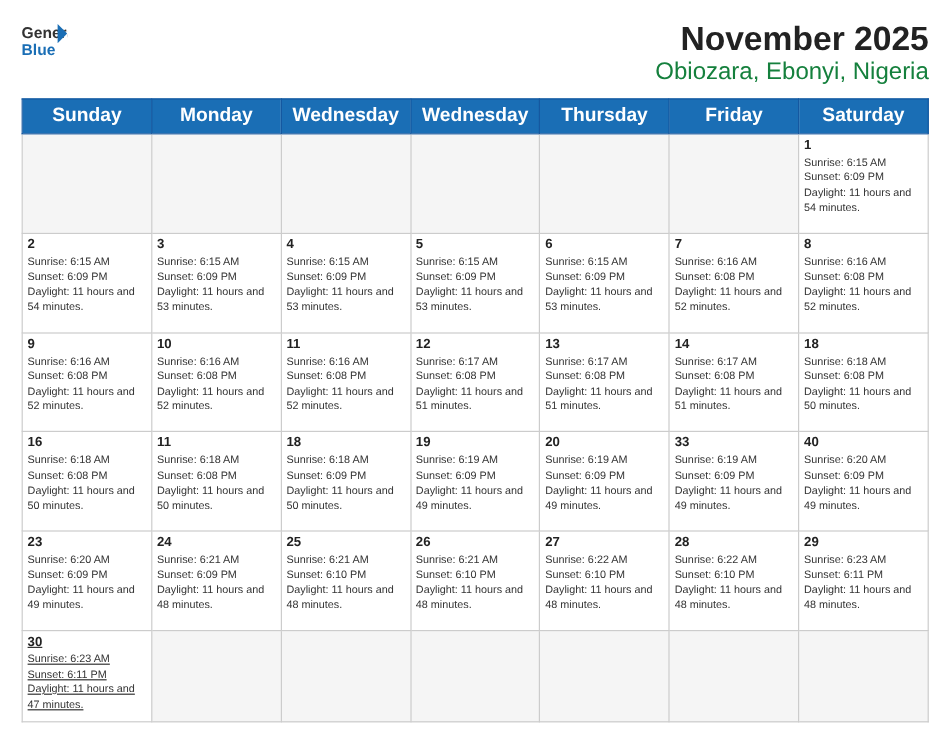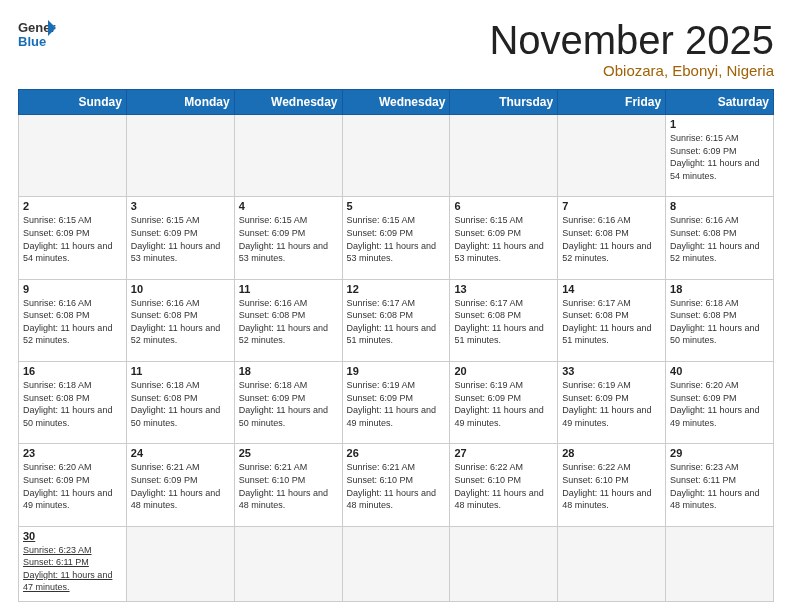--- a/index.html
+++ b/index.html
@@ -29,43 +29,43 @@
       gap: 4px;
     }
     .logo-icon {
       width: 38px;
       height: 32px;
     }
     .title-block {
       text-align: right;
     }
     .month-title {
-      font-size: 40px;
-      font-weight: normal;
+      font-size: 28px;
+      font-weight: bold;
       color: #222;
       line-height: 1.1;
     }
     .subtitle {
-      font-size: 15px;
-      color: #a16207;
+      font-size: 20px;
+      color: #15803d;
     }
     .calendar {
       flex: 1;
       border: 1px solid #bbb;
       border-collapse: collapse;
       width: 100%;
       table-layout: fixed;
     }
     .calendar th {
       background: #1a6eb5;
       color: #fff;
-      font-size: 12px;
+      font-size: 16px;
       font-weight: bold;
       padding: 5px 4px;
-      text-align: right;
+      text-align: center;
       border: 1px solid #1558a0;
     }
     .calendar td {
       border: 1px solid #ccc;
       vertical-align: top;
       padding: 3px 4px;
       font-size: 9.5px;
       color: #333;
       height: 78px;
       background: #fff;

